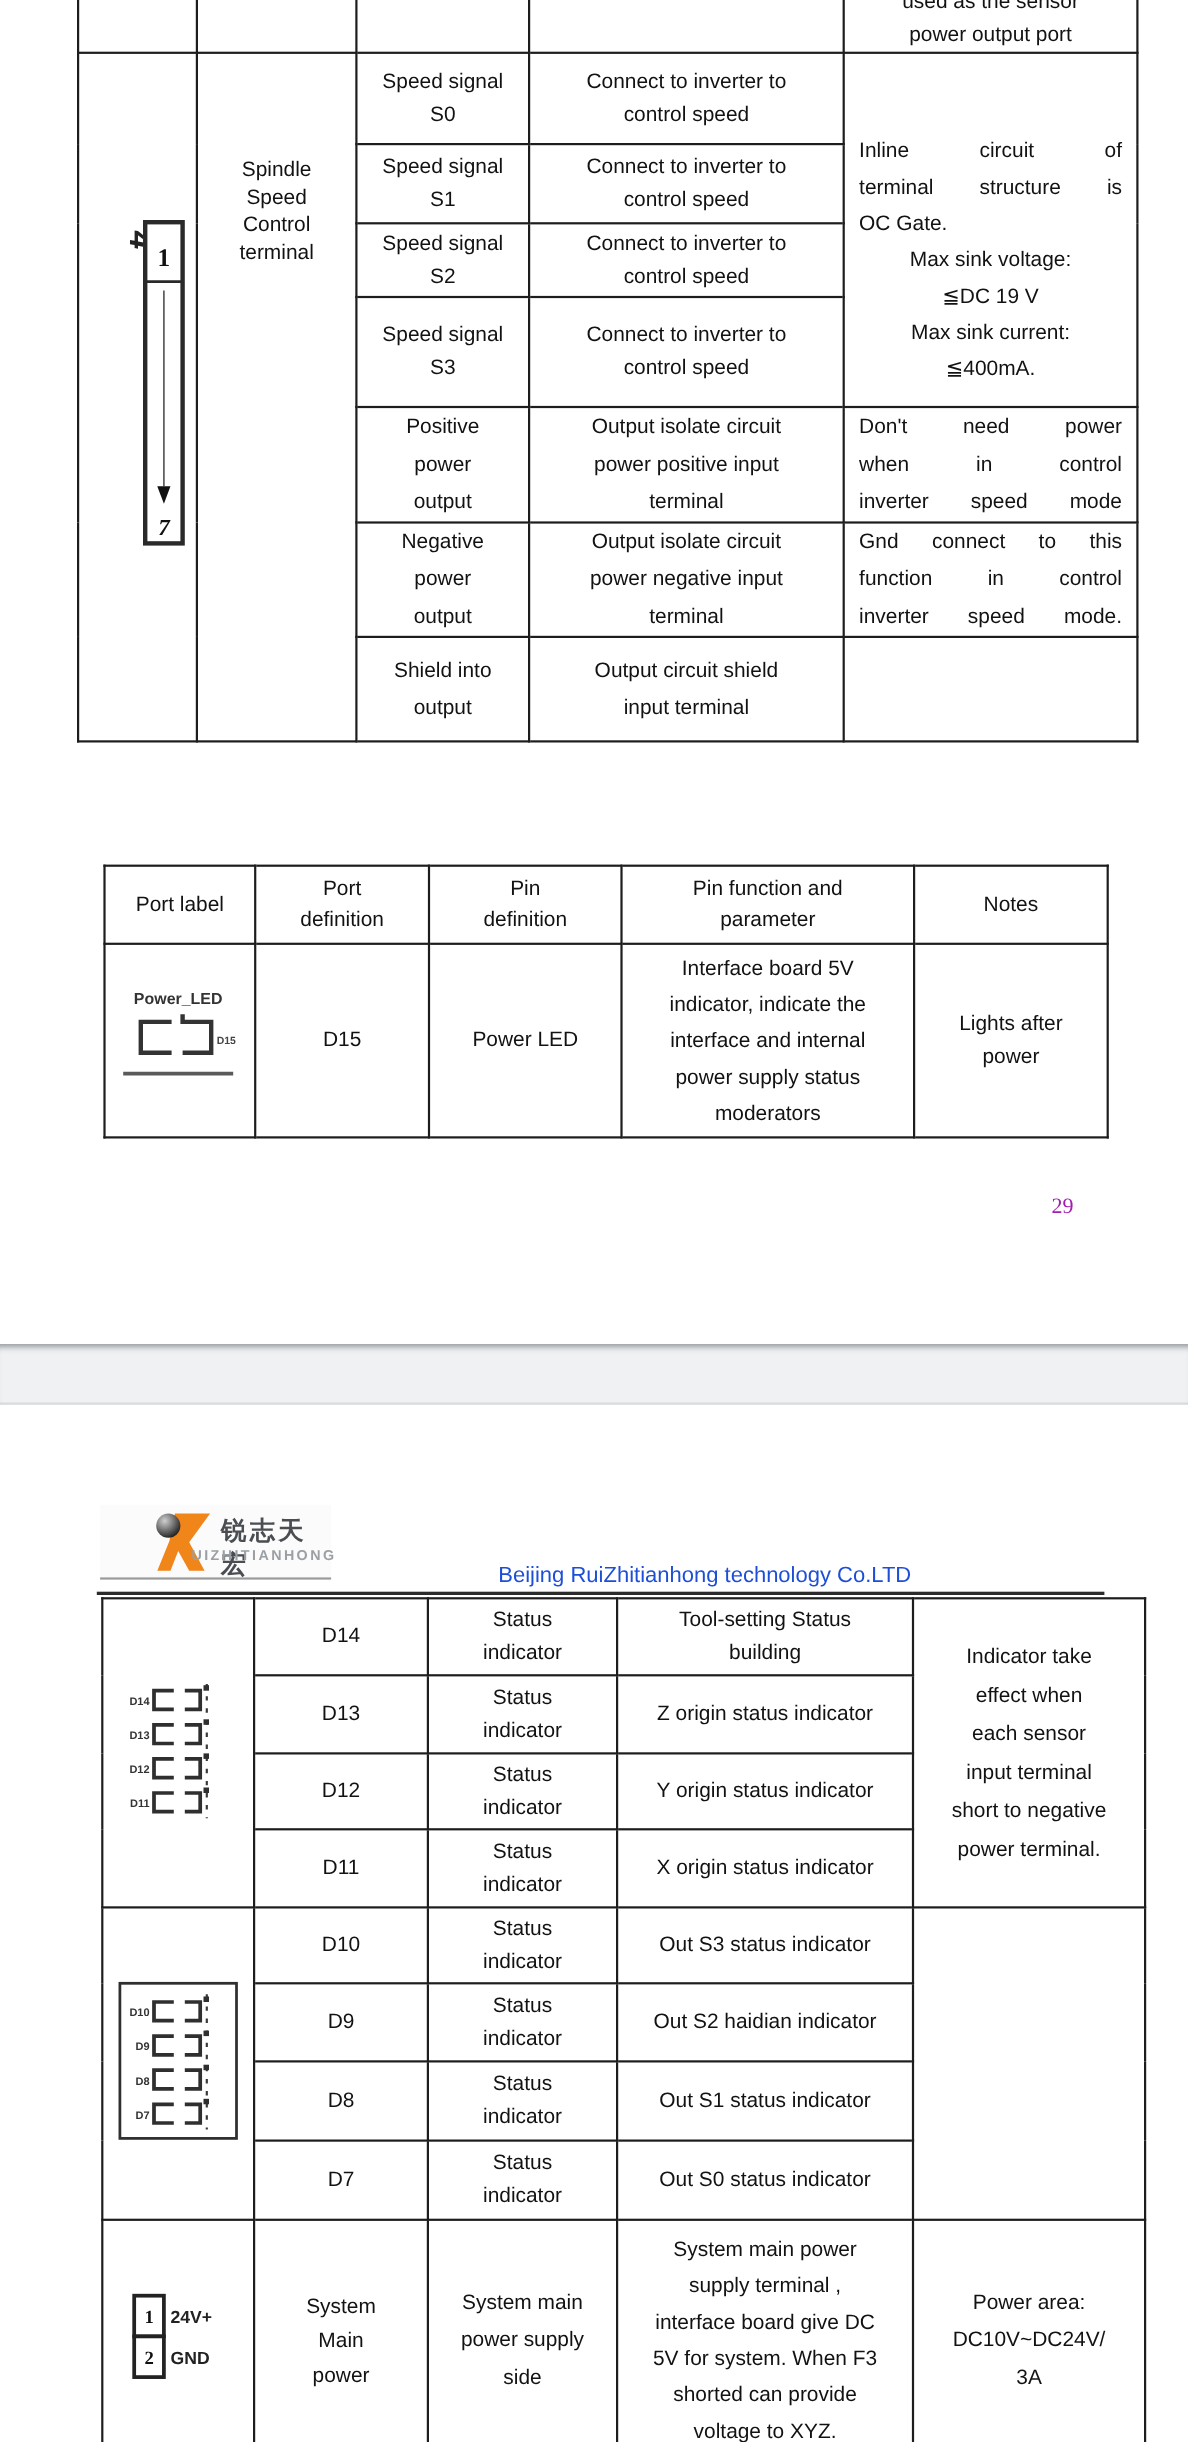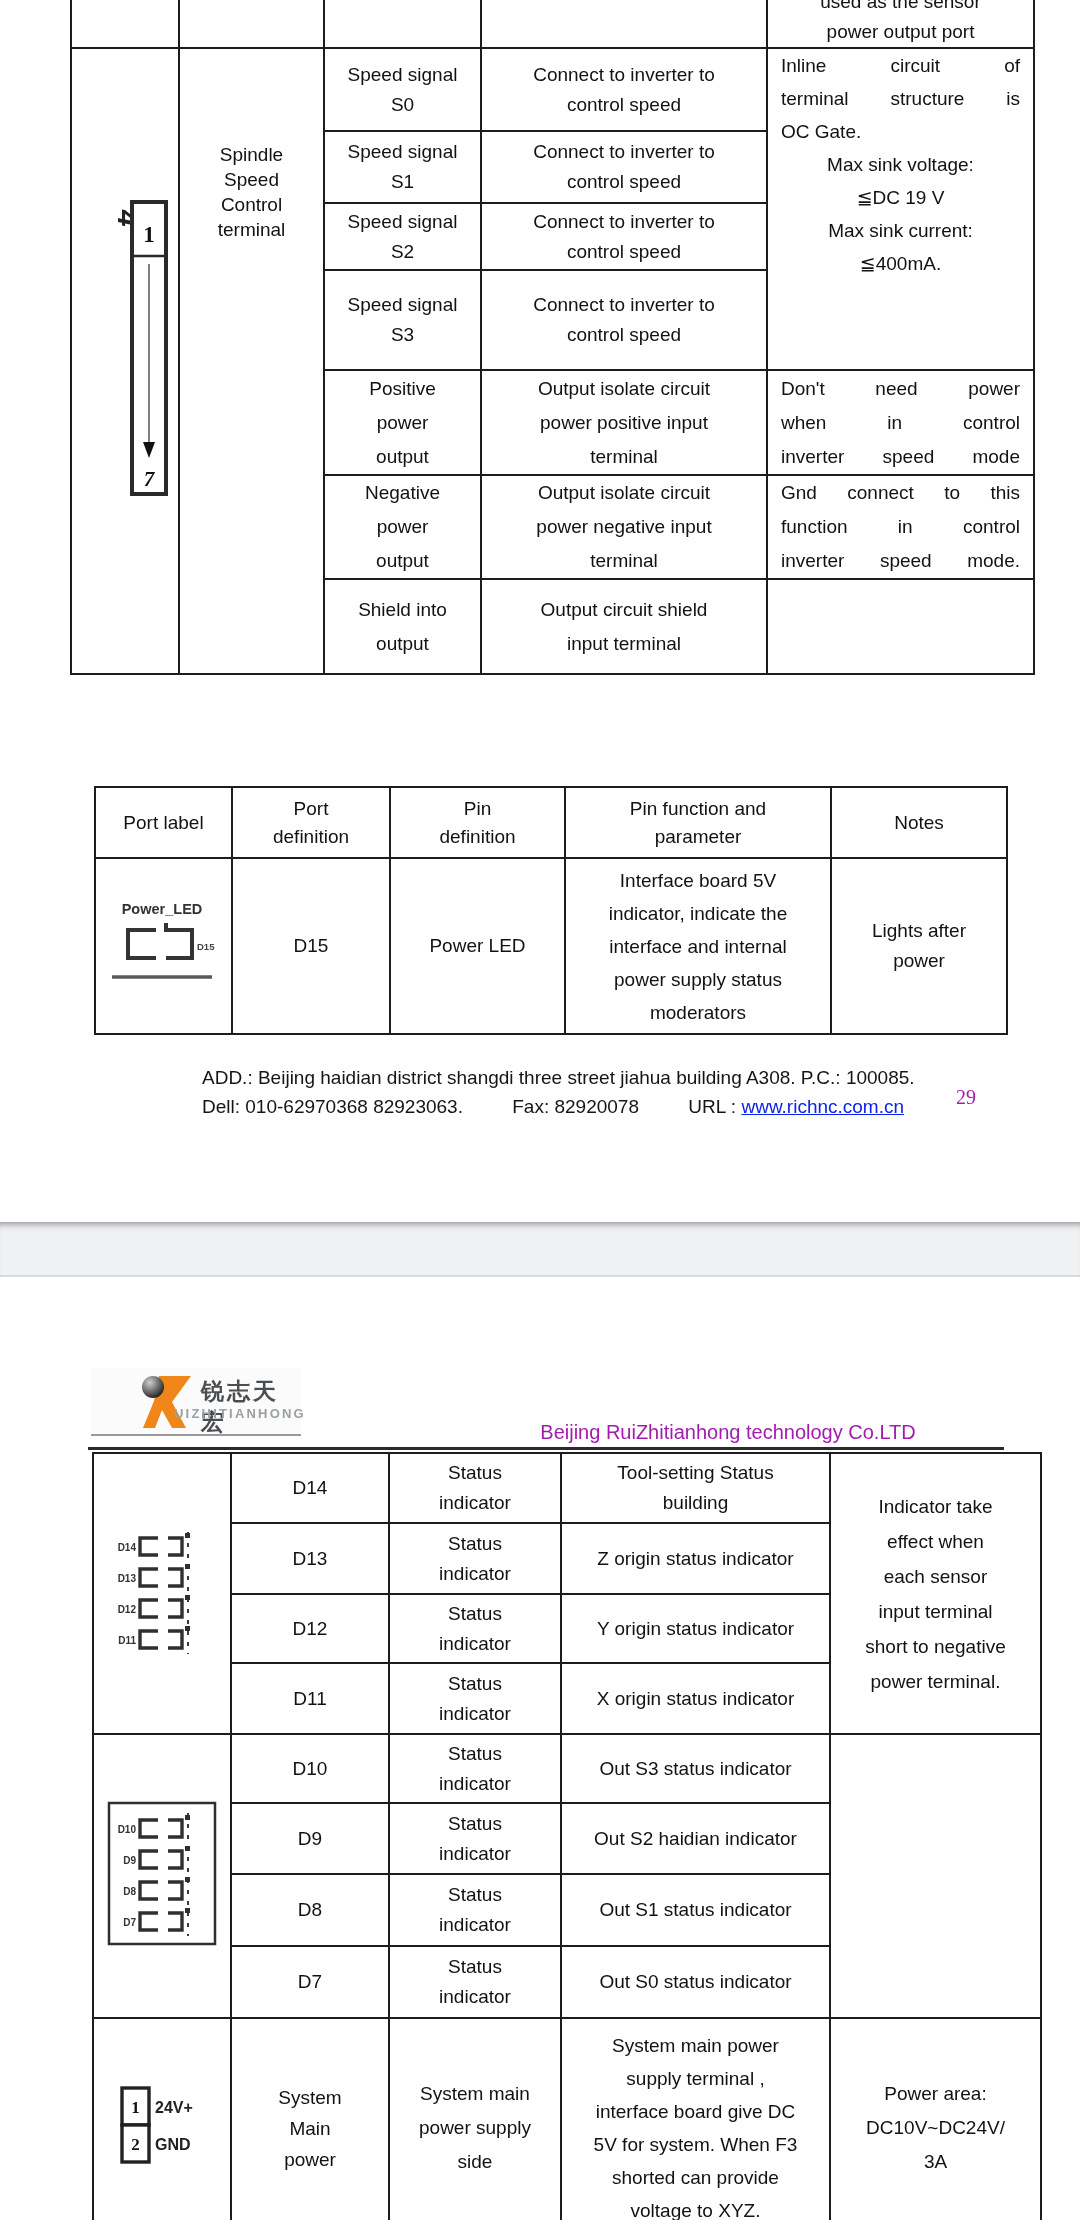--- a/index.html
+++ b/index.html
@@ -17,21 +17,21 @@
   .abs{position:absolute;}
   .footer{position:absolute;left:202px;top:1063px;font-size:19px;line-height:29px;color:#151515;}
   .footer a{color:#0b23e8;text-decoration:underline;}
   .pagenum{position:absolute;left:956px;top:1086px;font-family:"Liberation Serif",serif;font-size:20px;color:#a21caf;}
   .divider{position:absolute;left:0;top:1222px;width:1080px;height:55px;background:#eff1f3;
            box-shadow:inset 0 7px 6px -5px rgba(60,64,70,.55), inset 0 -2px 0 #d9dbde;}
   .logobox{position:absolute;left:91px;top:1368px;width:210px;height:66px;background:#fbfbfb;
            border-bottom:2px solid #9a9a9a;}
   .logo-cn{position:absolute;left:110px;top:8px;font-size:23px;letter-spacing:3px;color:#4a4e52;font-weight:bold;}
   .logo-en{position:absolute;left:83px;top:38px;font-size:13px;letter-spacing:2.2px;color:#9aa0a4;font-weight:bold;}
-  .company{position:absolute;left:453px;top:1421px;width:550px;text-align:center;font-size:20px;color:#a21caf;}
+  .company{position:absolute;left:453px;top:1421px;width:550px;text-align:left;font-size:20px;color:#1d4ed8;}
   .pagerule{position:absolute;left:88px;top:1447px;width:916px;height:3px;background:#2b2b2b;}
   svg text{font-family:"Liberation Sans",sans-serif;}
   .serifTxt{font-family:"Liberation Serif",serif;}
 </style>
 </head>
 <body>
 
 <div id="screen">
 
   <table class="doc-table" style="left:70px;top:-55px;">
@@ -64,21 +64,21 @@
         </svg>
       </td>
       <td rowspan="7" class="top ml lh25" style="padding-top:93px">Spindle
 Speed
 Control
 terminal</td>
       <td class="ml lh30">Speed signal
 S0</td>
       <td class="ml lh30">Connect to inverter to
 control speed</td>
-      <td rowspan="4" class="top notepad" style="">
+      <td rowspan="4" class="top notepad" style="padding-top:72px">
         <div class="just lh33">Inline circuit of
 terminal structure is</div>
         <div class="lh33" style="text-align:left">OC Gate.</div>
         <div class="ml lh33">Max sink voltage:
 ≦DC 19 V
 Max sink current:
 ≦400mA.</div>
       </td>
     </tr>
     <tr style="height:72px">
@@ -166,29 +166,20 @@
 indicator, indicate the
 interface and internal
 power supply status
 moderators</td>
       <td class="ml lh30">Lights after
 power</td>
     </tr>
   </tbody>
     </table>
 
-  <div class="footer">
-    <div>ADD.:  Beijing haidian district shangdi three street jiahua building A308. P.C.:  100085.</div>
-    <div>
-      <span>Dell: 010-62970368 82923063.</span>
-      <span style="margin-left:44px">Fax: 82920078</span>
-      <span style="margin-left:44px">URL  :</span>
-      <a href="#">www.richnc.com.cn</a>
-    </div>
-  </div>
   <div class="pagenum">29</div>
 
   <div class="divider"></div>
 
   <div class="logobox">
     <svg class="abs" style="left:48px;top:6px" width="54" height="56" viewBox="0 0 54 56">
       <defs>
         <radialGradient id="sph" cx="35%" cy="30%" r="75%">
           <stop offset="0%" stop-color="#cfcfcf"></stop>
             <stop offset="55%" stop-color="#6e6e6e"></stop>

